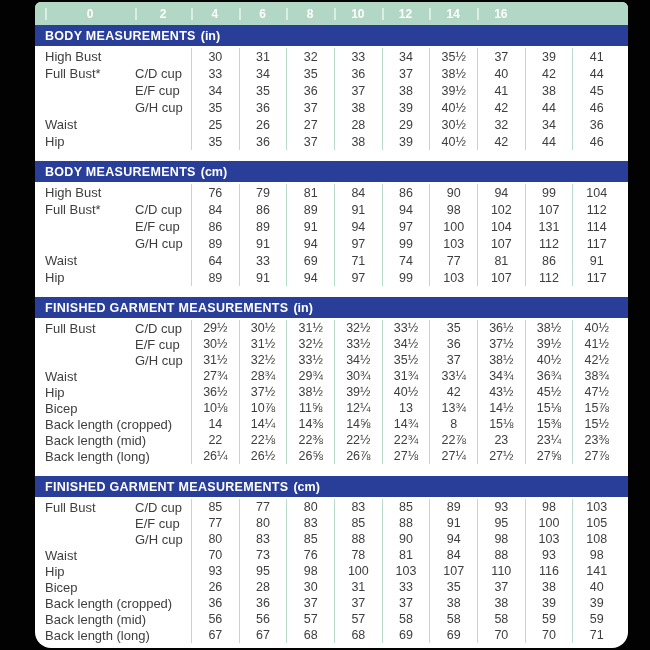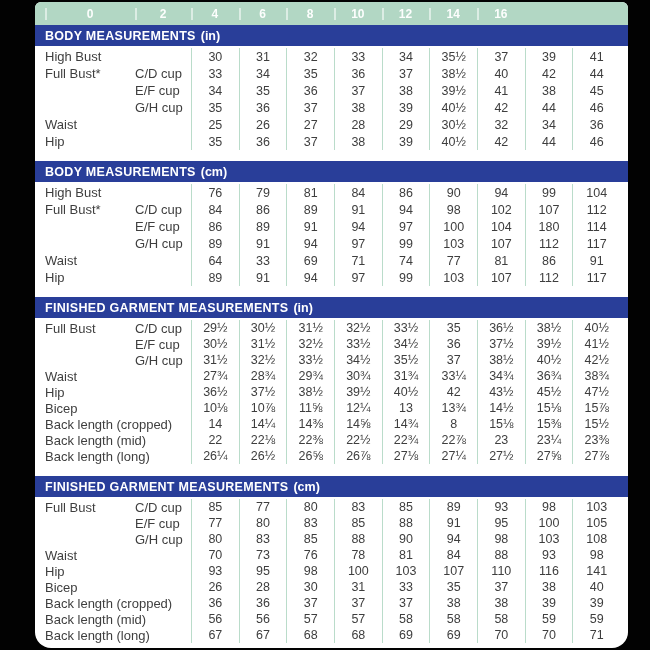--- a/index.html
+++ b/index.html
@@ -158,21 +158,21 @@
         <div class="grid-row trow">
           <div class="tlabel"></div>
           <div class="tsub">E/F cup</div>
           <div class="tval">86</div>
           <div class="tval">89</div>
           <div class="tval">91</div>
           <div class="tval">94</div>
           <div class="tval">97</div>
           <div class="tval">100</div>
           <div class="tval">104</div>
-          <div class="tval">180</div>
+          <div class="tval">131</div>
           <div class="tval">114</div>
         </div>
         <div class="grid-row trow">
           <div class="tlabel"></div>
           <div class="tsub">G/H cup</div>
           <div class="tval">89</div>
           <div class="tval">91</div>
           <div class="tval">94</div>
           <div class="tval">97</div>
           <div class="tval">99</div>

